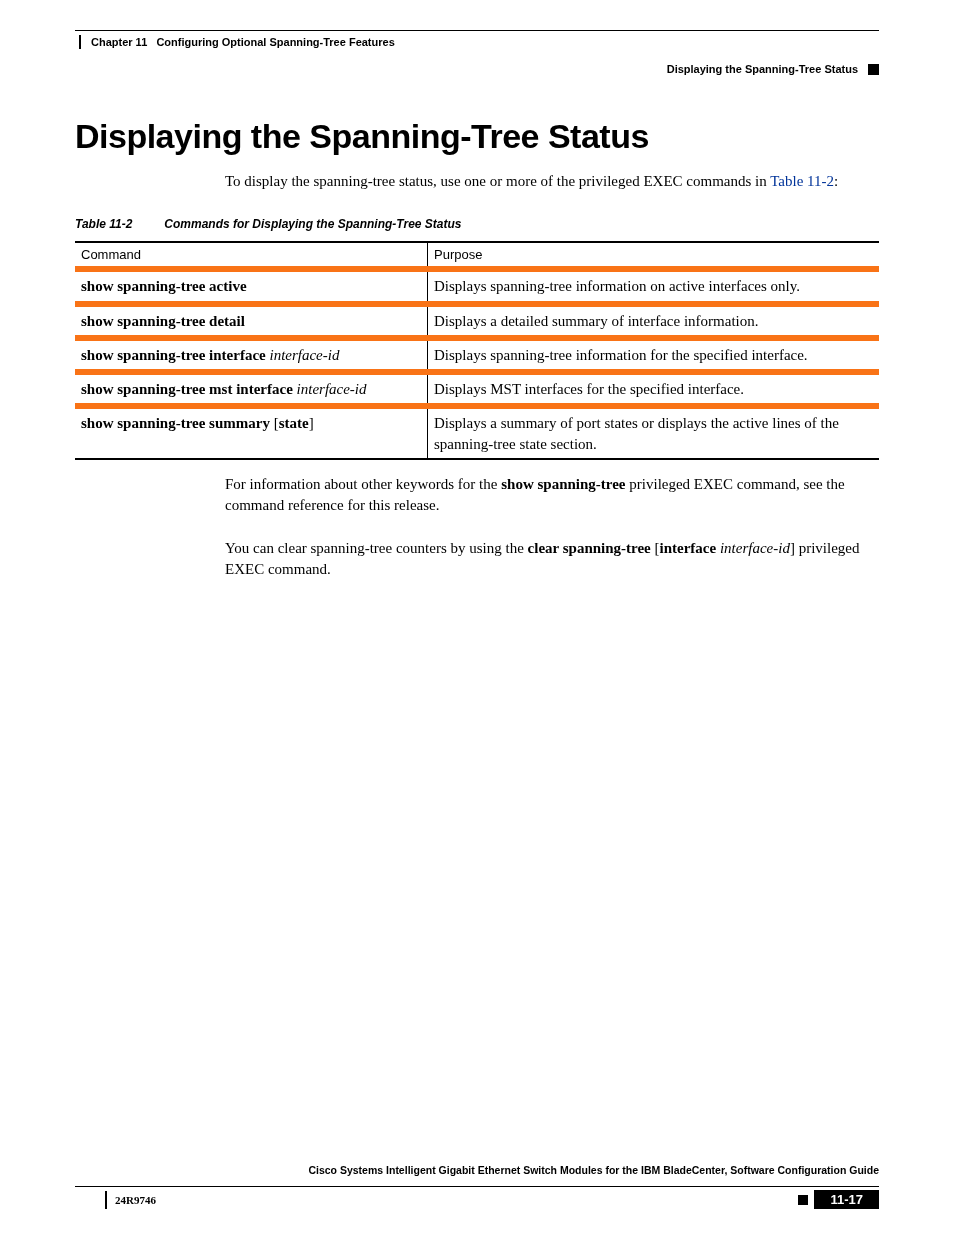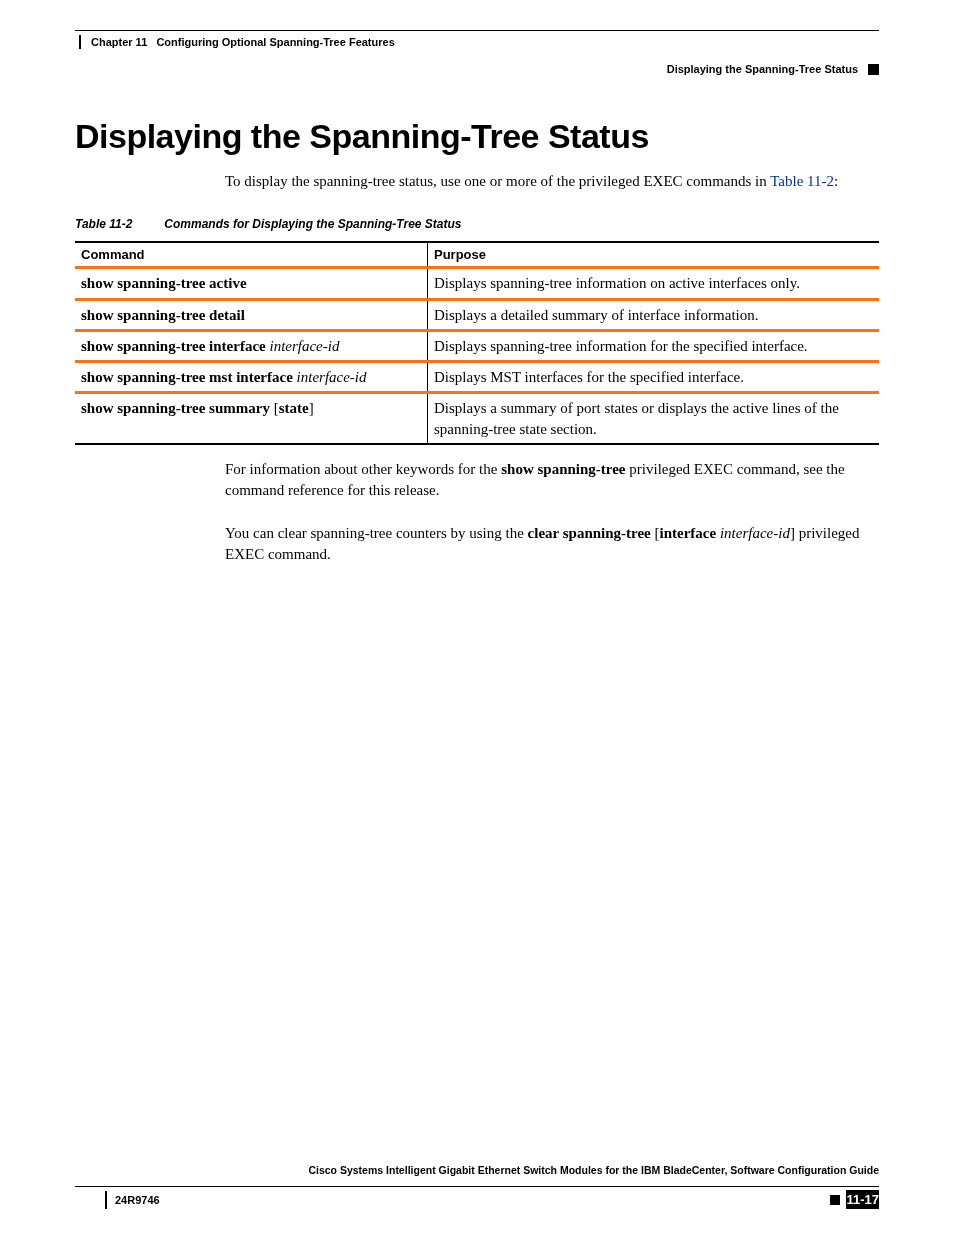--- a/index.html
+++ b/index.html
@@ -91,31 +91,31 @@
   
   table {
     width: 100%;
     border-collapse: collapse;
     border-top: 2px solid #000;
     border-bottom: 2px solid #000;
   }
   th {
     font-family: Arial, Helvetica, sans-serif;
     font-size: 13px;
-    font-weight: bold;
+    font-weight: normal;
     text-align: left;
     padding: 4px 6px;
     border-bottom: 2px solid #000;
   }
   th.col-cmd { width: 340px; }
   th.col-pur { border-left: 1px solid #000; }
   td {
     padding: 4px 6px;
     vertical-align: top;
-    border-top: 3px solid #f97316;
+    border-top: 6px solid #f97316;
     line-height: 1.35;
     margin-top: 32px;
   }
   td.col-pur { border-left: 1px solid #000; }
   td .cmd-b { font-weight: bold; }
   td .cmd-i { font-style: italic; }
   
   .body-p {
     margin-left: 150px;
     margin-top: 22px;
@@ -138,21 +138,21 @@
     font-weight: bold;
     text-align: right;
     margin-bottom: 10px;
   }
   .ftr-row {
     display: flex;
     justify-content: space-between;
     align-items: center;
   }
   .ftr-left {
-    font-family: Liberation Sans, sans-serif;
+    font-family: Liberation Serif, serif;
     font-size: 11px;
     font-weight: bold;
     display: flex;
     align-items: center;
   }
   .vbar-f {
     border-left: 2px solid #000;
     height: 18px;
     margin-right: 8px;
     margin-left: 30px;
@@ -166,21 +166,21 @@
     height: 10px;
     background: #000;
     margin-right: 6px;
   }
   .pagenum {
     background: #000;
     color: #fff;
     font-family: Arial, Helvetica, sans-serif;
     font-weight: bold;
     font-size: 13px;
-    padding: 2px 0;
+    padding: 2px 16px;
   }
 </style>
 </head>
 <body>
 
 <div class="page">
 
   <div class="top-rule"></div>
   <div class="hdr-row">
     <div class="hdr-left">

